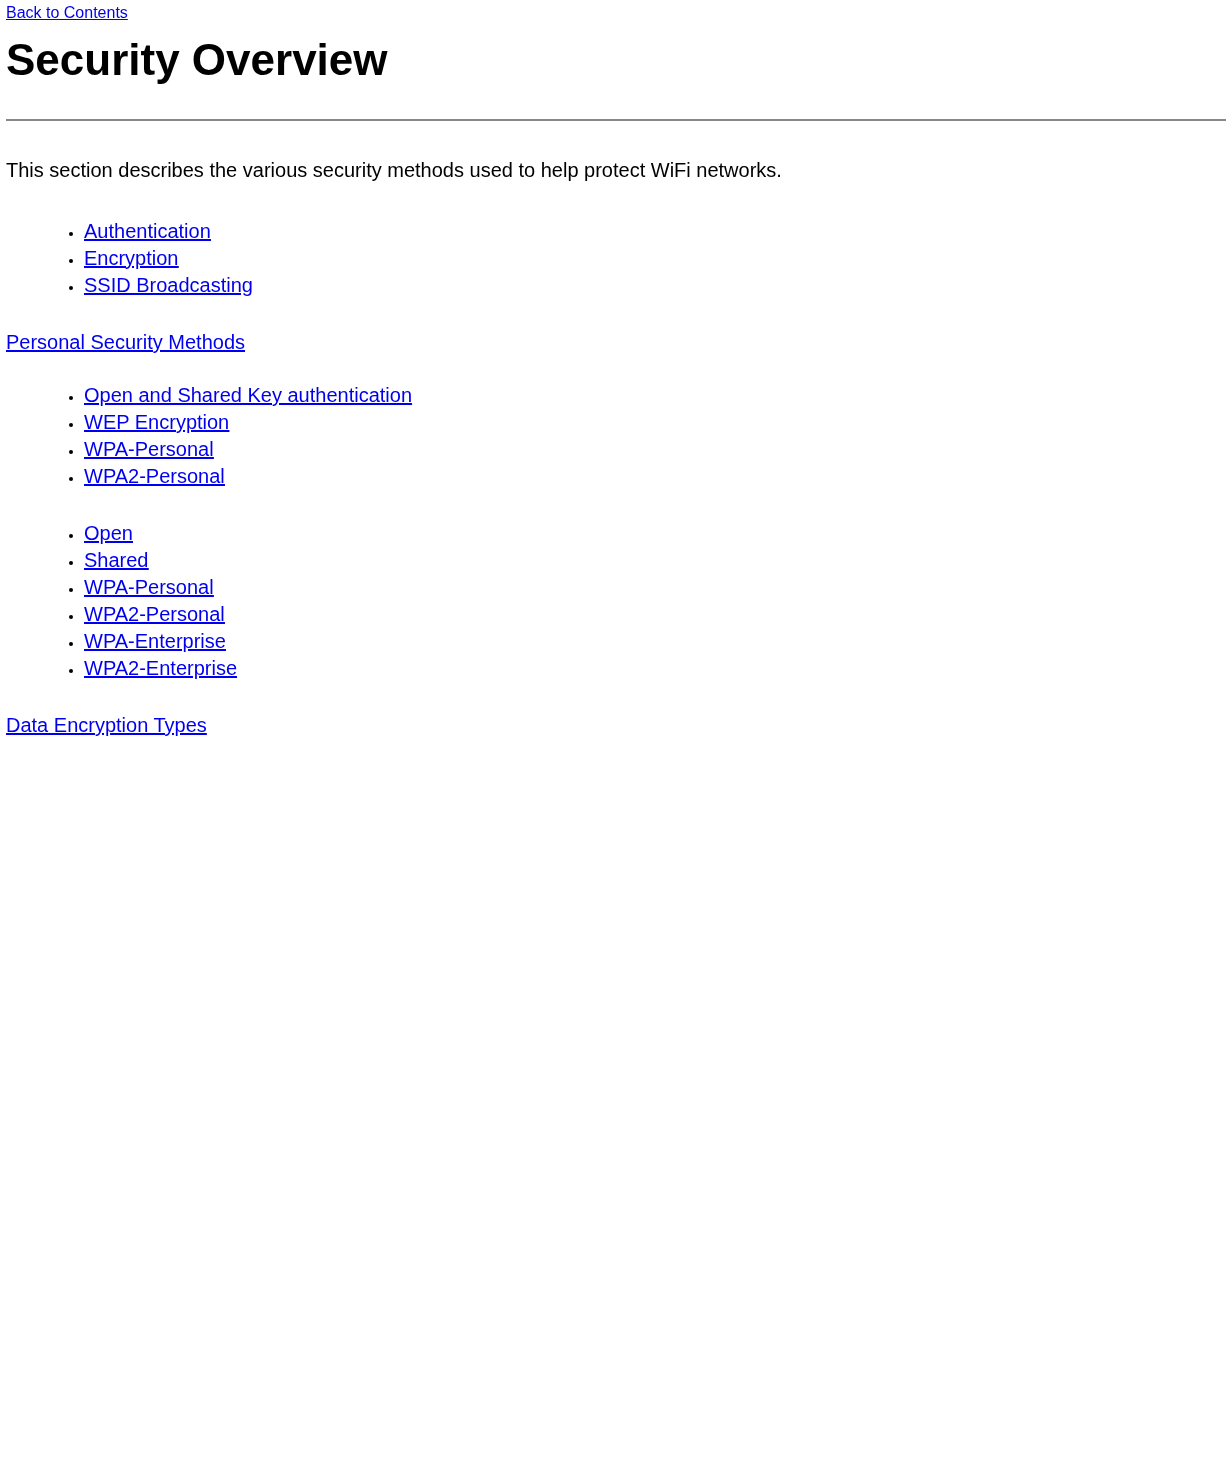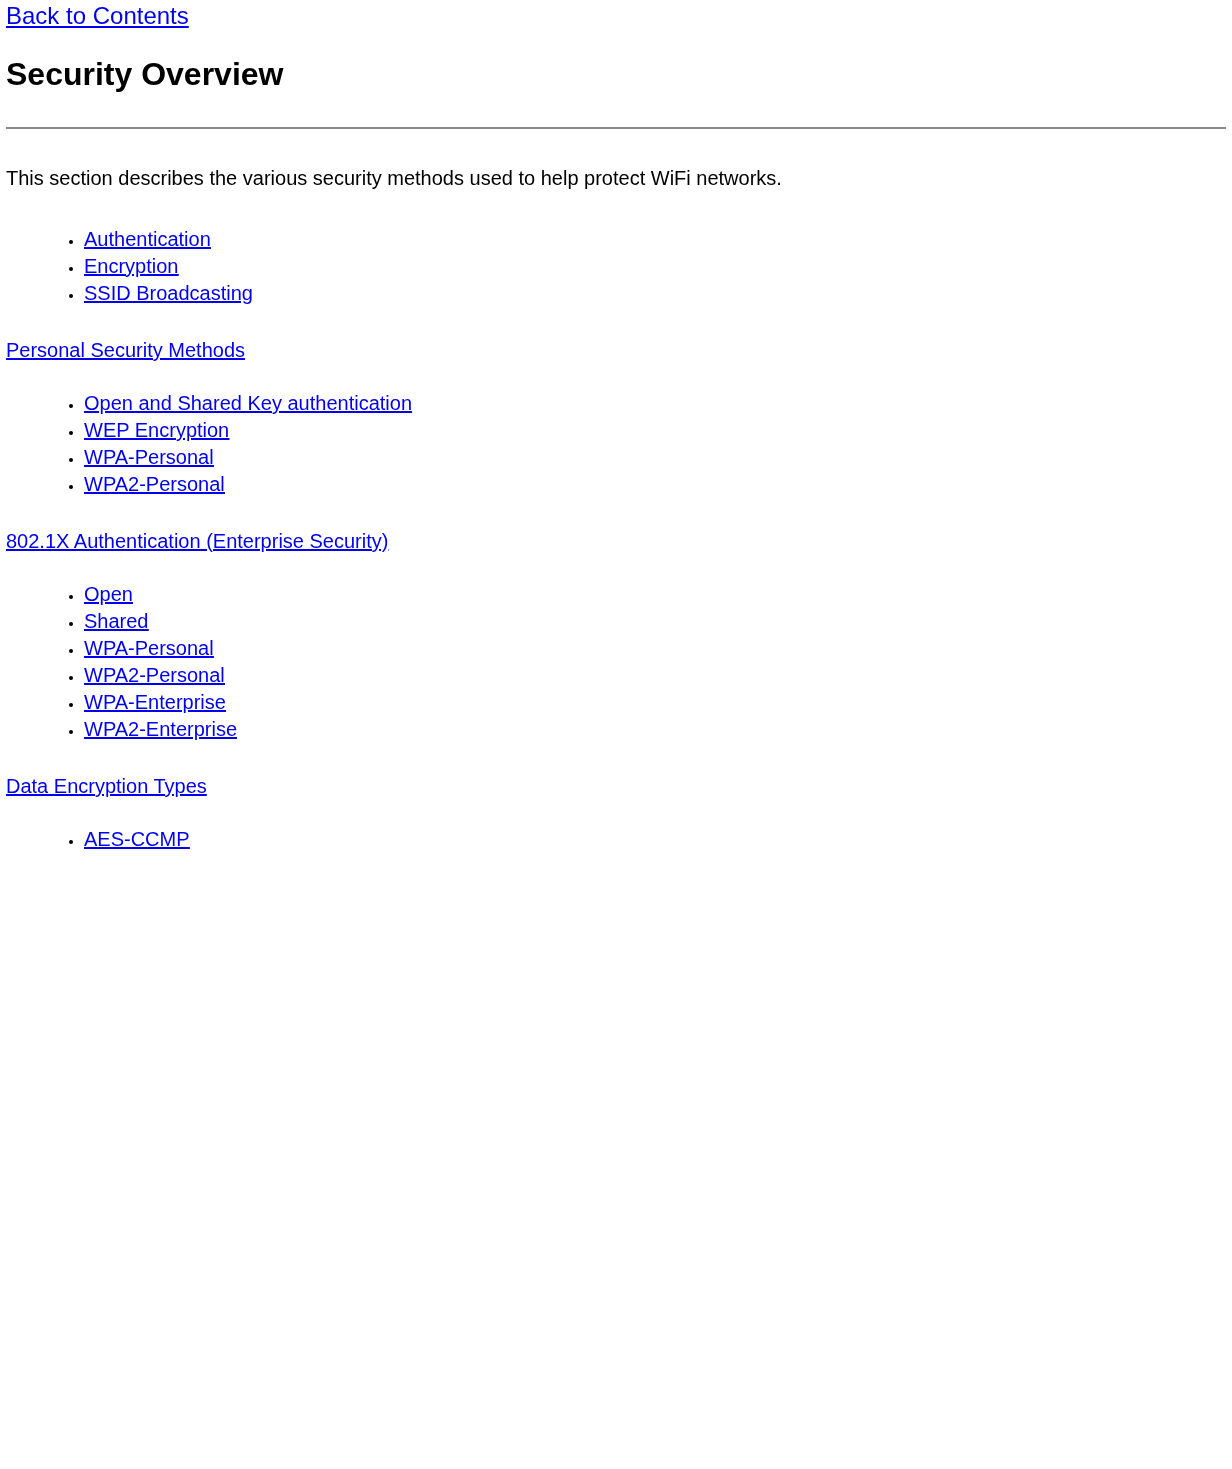--- a/index.html
+++ b/index.html
@@ -13,24 +13,24 @@
   }
   .page {
     padding: 0 6px 20px 6px;
   }
   a.doc-link {
     color: #0000ee;
     text-decoration: underline;
     cursor: pointer;
   }
   h1.title {
-    font-size: 32px;
+    font-size: 44px;
     font-weight: bold;
     color: #000000;
-    margin: 26px 0 34px 0;
+    margin: 12px 0 34px 0;
   }
   hr.divider {
     border: none;
     border-top: 2px solid #888888;
     margin: 0 0 38px 0;
   }
   p.intro {
     margin: 4px 0 38px 0;
     font-size: 20px;
     color: #000000;
@@ -48,21 +48,21 @@
     margin: 4px 0;
     font-size: 20px;
   }
   ul.link-list li::marker {
     font-size: 14px;
     color: #000;
   }
   .top-link {
     display: inline-block;
     margin-top: 2px;
-    font-size: 24px;
+    font-size: 16px;
   }
 </style>
 </head>
 <body>
 
 <div class="page">
 
   <a class="doc-link top-link">Back to Contents</a>
 
   <h1 class="title">Security Overview</h1>
@@ -97,23 +97,20 @@
     </li>
     <li>
       <a class="doc-link">WPA-Personal</a>
     </li>
     <li>
       <a class="doc-link">WPA2-Personal</a>
     </li>
   </ul>
 
   
-  <div class="section-heading">
-    <a class="doc-link">802.1X Authentication (Enterprise Security) </a>
-  </div>
 
   
   <ul class="link-list">
     <li>
       <a class="doc-link">Open</a>
     </li>
     <li>
       <a class="doc-link">Shared</a>
     </li>
     <li>
@@ -127,19 +124,14 @@
     </li>
     <li>
       <a class="doc-link">WPA2-Enterprise</a>
     </li>
   </ul>
 
   
   <div class="section-heading">
     <a class="doc-link">Data Encryption Types </a>
   </div>
-  <ul class="link-list">
-    <li>
-      <a class="doc-link">AES-CCMP</a>
-    </li>
-  </ul>
 
 </div>
 
 </body></html>

